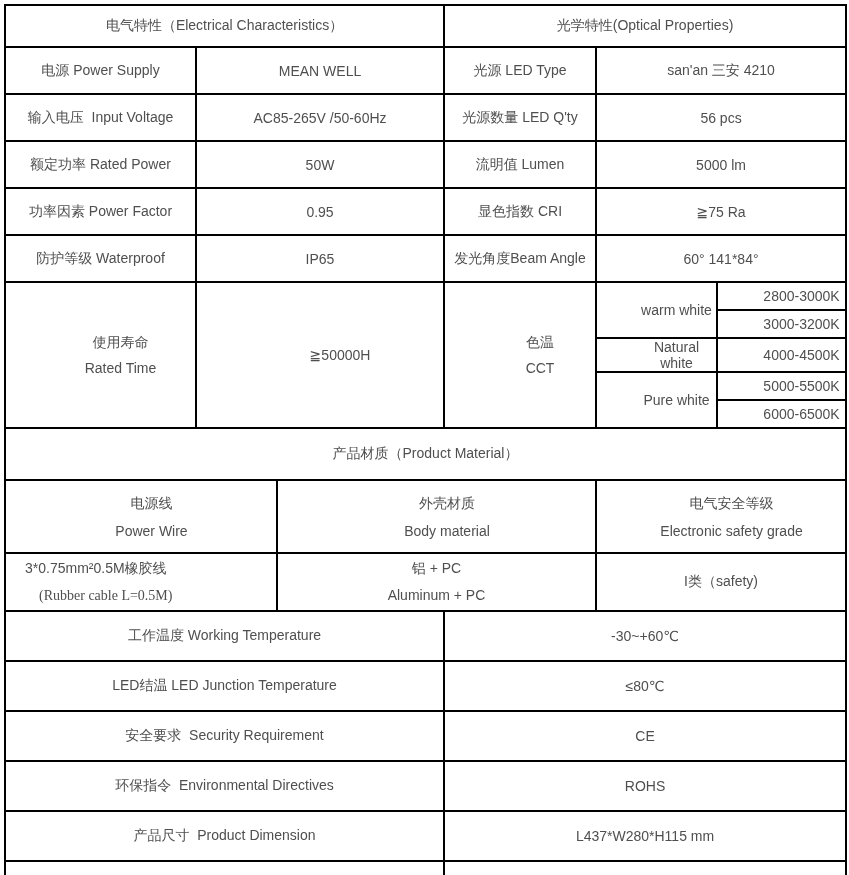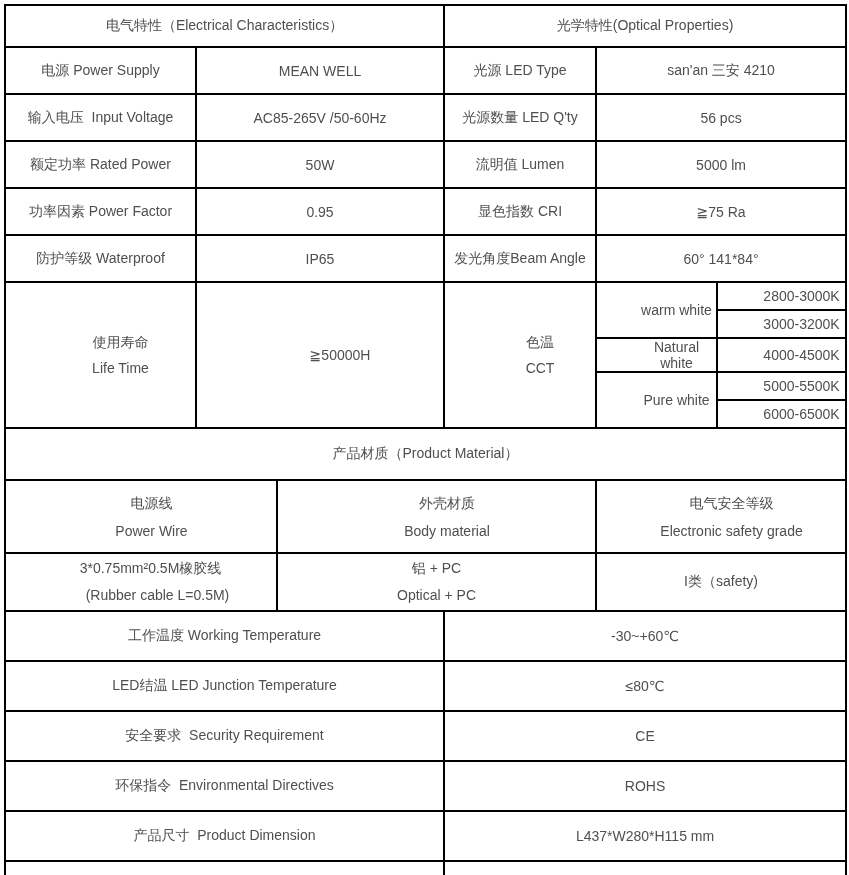--- a/index.html
+++ b/index.html
@@ -41,24 +41,24 @@
   .r-spec td     { height: 45px; }
   .r-sub td      { height: 26px; padding-left: 40px; }
   .r-mat-header td { height: 50px; }
   .r-mat-cols td { height: 71px; padding-left: 21px; }
   .r-mat-cols .line { line-height: 28px; }
   .r-mat-vals td { height: 56px; }
   .r-mat-vals .line { line-height: 27px; }
   .r-bottom td   { height: 48px; }
   .gap-lines .line { line-height: 26px; }
   .cell-left {
-    text-align: center;
+    text-align: left;
     padding-left: 19px;
   }
-  .cell-left .indent { margin-left: 14px; }
+  .cell-left .indent { margin-left: 14px; font-family: Liberation Serif, serif; }
 </style>
 </head>
 <body>
 
 <table class="spec">
   <colgroup>
     <col style="width:191px">
     <col style="width:81px">
     <col style="width:167px">
     <col style="width:152px">
@@ -99,21 +99,21 @@
     <tr class="r-spec">
       <td data-bind="spec_rows.4.l_label">防护等级 Waterproof</td>
       <td colspan="2" data-bind="spec_rows.4.l_value">IP65</td>
       <td data-bind="spec_rows.4.r_label">发光角度Beam Angle</td>
       <td colspan="2" data-bind="spec_rows.4.r_value">60° 141*84°</td>
     </tr>
 
     <tr class="r-sub">
       <td rowspan="5" class="gap-lines">
         <div class="line" data-bind="life_time.label_zh">使用寿命</div>
-        <div class="line" data-bind="life_time.label_en">Life Time</div>
+        <div class="line" data-bind="life_time.label_en">Rated Time</div>
       </td>
       <td rowspan="5" colspan="2" data-bind="life_time.value">≧50000H</td>
       <td rowspan="5" class="gap-lines">
         <div class="line" data-bind="cct.label_zh">色温</div>
         <div class="line" data-bind="cct.label_en">CCT</div>
       </td>
       <td rowspan="2" data-bind="cct.groups.0.name">warm white</td>
       <td data-bind="cct.groups.0.ranges.0">2800-3000K</td>
     </tr>
     <tr class="r-sub">
@@ -148,21 +148,21 @@
         <div class="line" data-bind="material.safety_grade.en">Electronic safety grade</div>
       </td>
     </tr>
     <tr class="r-mat-vals">
       <td colspan="2" class="cell-left">
         <div class="line" data-bind="material.power_wire.value_line1">3*0.75mm²0.5M橡胶线</div>
         <div class="line indent" data-bind="material.power_wire.value_line2">(Rubber cable L=0.5M)</div>
       </td>
       <td colspan="2">
         <div class="line" data-bind="material.body_material.value_line1">铝 + PC</div>
-        <div class="line" data-bind="material.body_material.value_line2">Optical + PC</div>
+        <div class="line" data-bind="material.body_material.value_line2">Aluminum + PC</div>
       </td>
       <td colspan="2" data-bind="material.safety_grade.value">I类（safety)</td>
     </tr>
 
     <tr class="r-bottom">
       <td colspan="3" data-bind="bottom_rows.0.label">工作温度 Working Temperature</td>
       <td colspan="3" data-bind="bottom_rows.0.value">-30~+60℃</td>
     </tr>
     <tr class="r-bottom">
       <td colspan="3" data-bind="bottom_rows.1.label">LED结温 LED Junction Temperature</td>

